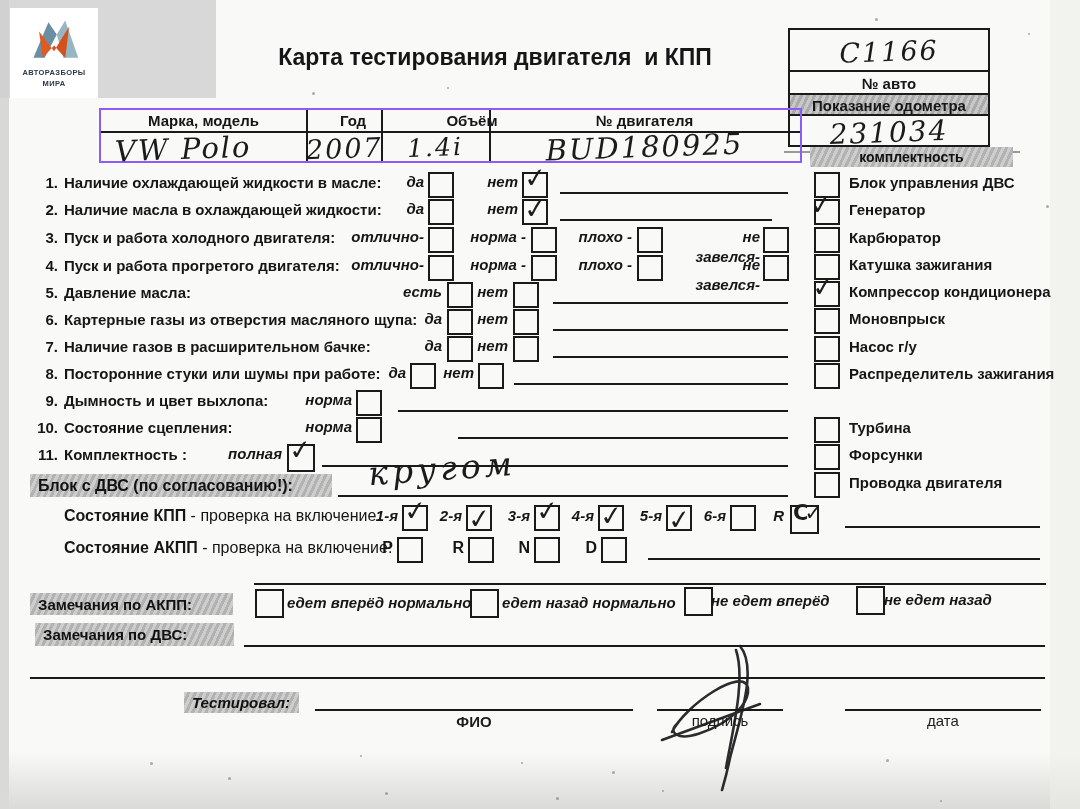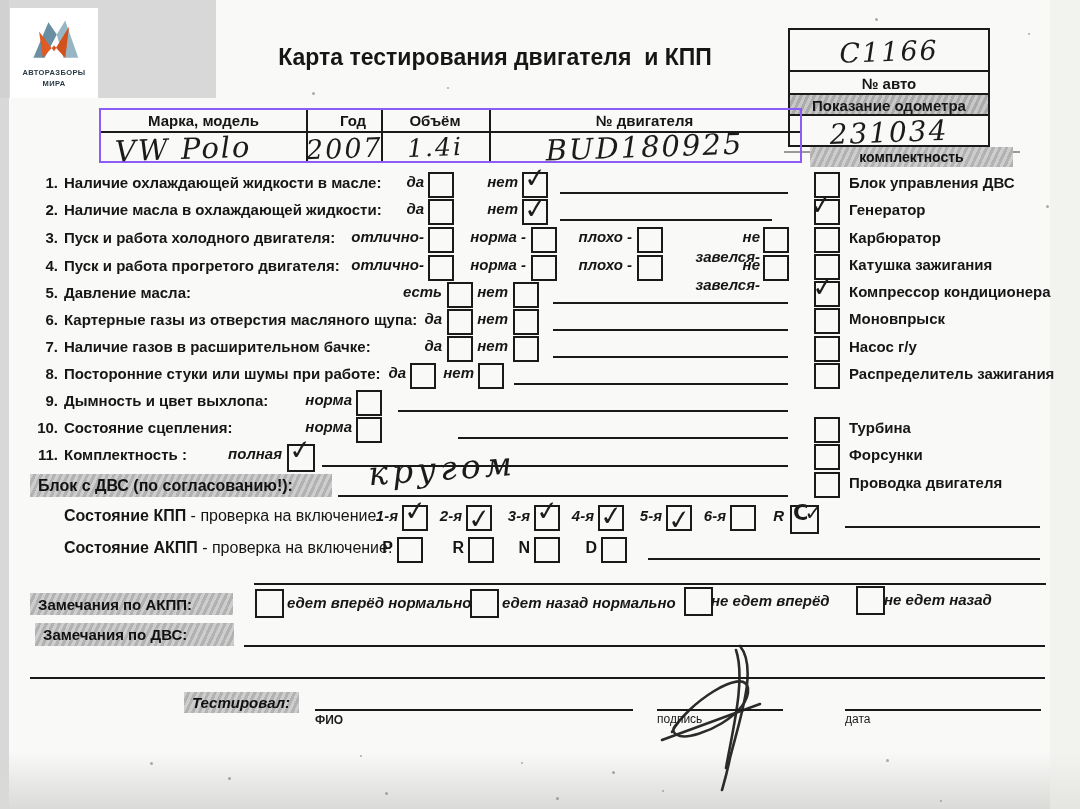--- a/index.html
+++ b/index.html
@@ -19,21 +19,21 @@
       letter-spacing:2px;white-space:nowrap;line-height:1;}
   .crow{position:absolute;left:0;width:1080px;height:27px;}
   .num{position:absolute;left:34px;width:24px;text-align:right;font-weight:bold;font-size:15px;line-height:21px;}
   .ilabel{position:absolute;left:64px;font-weight:bold;font-size:15px;line-height:21px;white-space:nowrap;}
   .eqrow{position:absolute;left:0;width:1080px;height:26px;}
   .eqlabel{position:absolute;left:849px;font-weight:bold;font-size:15px;line-height:22px;white-space:nowrap;}
   .cell-h{position:absolute;font-weight:bold;font-size:15px;text-align:center;line-height:21px;}
   .glabel{position:absolute;font-style:italic;font-weight:bold;font-size:15px;text-align:right;line-height:22px;}
   .plabel{position:absolute;font-weight:bold;font-size:16px;text-align:right;line-height:22px;}
   .speck{position:absolute;width:3px;height:3px;border-radius:50%;background:#5f5f5f;opacity:.5;}
-  .small-cap{position:absolute;font-size:12px;color:#1c1c1c;font-weight:bold;}
+  .small-cap{position:absolute;font-size:15px;color:#1c1c1c;text-align:center;font-weight:bold;}
 </style>
 </head>
 <body>
 
 <div class="page">
 
   <div class="abs" style="left:0;top:0;width:216px;height:98px;background:#d8d8d8;"></div>
   <div class="abs" style="left:0;top:0;width:9px;height:809px;background:#cfcfcf;opacity:.8;"></div>
   <div class="abs" style="left:0;top:752px;width:1080px;height:57px;background:linear-gradient(#f9f9f700,#dadad8);"></div>
   <div class="abs" style="left:1050px;top:0;width:30px;height:809px;background:#ececea;opacity:.55;"></div>
@@ -61,21 +61,21 @@
   </div>
   <div class="abs" style="left:784px;top:151px;width:236px;border-top:2px solid #4a4a4a;opacity:.55;"></div>
 
   <div class="abs" style="left:99px;top:92px;width:703px;height:55px;border:2px solid #8b5cf6;box-sizing:border-box;margin-top:16px;">
     <div class="abs" style="left:0;top:21px;width:699px;border-top:2px solid #1a1a1a;"></div>
     <div class="abs" style="left:205px;top:0;height:51px;border-left:2px solid #1a1a1a;"></div>
     <div class="abs" style="left:280px;top:0;height:51px;border-left:2px solid #1a1a1a;"></div>
     <div class="abs" style="left:388px;top:0;height:51px;border-left:2px solid #1a1a1a;"></div>
     <div class="cell-h" style="left:0;top:0;width:205px;">Марка, модель</div>
     <div class="cell-h" style="left:205px;top:0;width:94px;text-align:center;">Год</div>
-    <div class="cell-h" style="left:280px;top:0;width:108px;">Объём</div>
+    <div class="cell-h" style="left:280px;top:0;width:108px;padding-left:37px;">Объём</div>
     <div class="cell-h" style="left:388px;top:0;width:311px;">№ двигателя</div>
     <div class="abs hw" style="left:14px;top:25px;font-size:29px;">VW Polo</div>
     <div class="abs hw" style="left:205px;top:25px;width:75px;text-align:center;font-size:27px;">2007</div>
     <div class="abs hw" style="left:280px;top:25px;width:108px;text-align:center;font-size:25px;">1.4i</div>
     <div class="abs hw" style="left:388px;top:23px;width:311px;text-align:center;font-size:29px;">BUD180925</div>
   </div>
 
   <div class="bar" style="left:810px;top:147px;width:203px;height:20px;font-size:14px;justify-content:center;padding-left:0;">
     <span style="font-weight:bold;">комплектность</span>
   </div>

